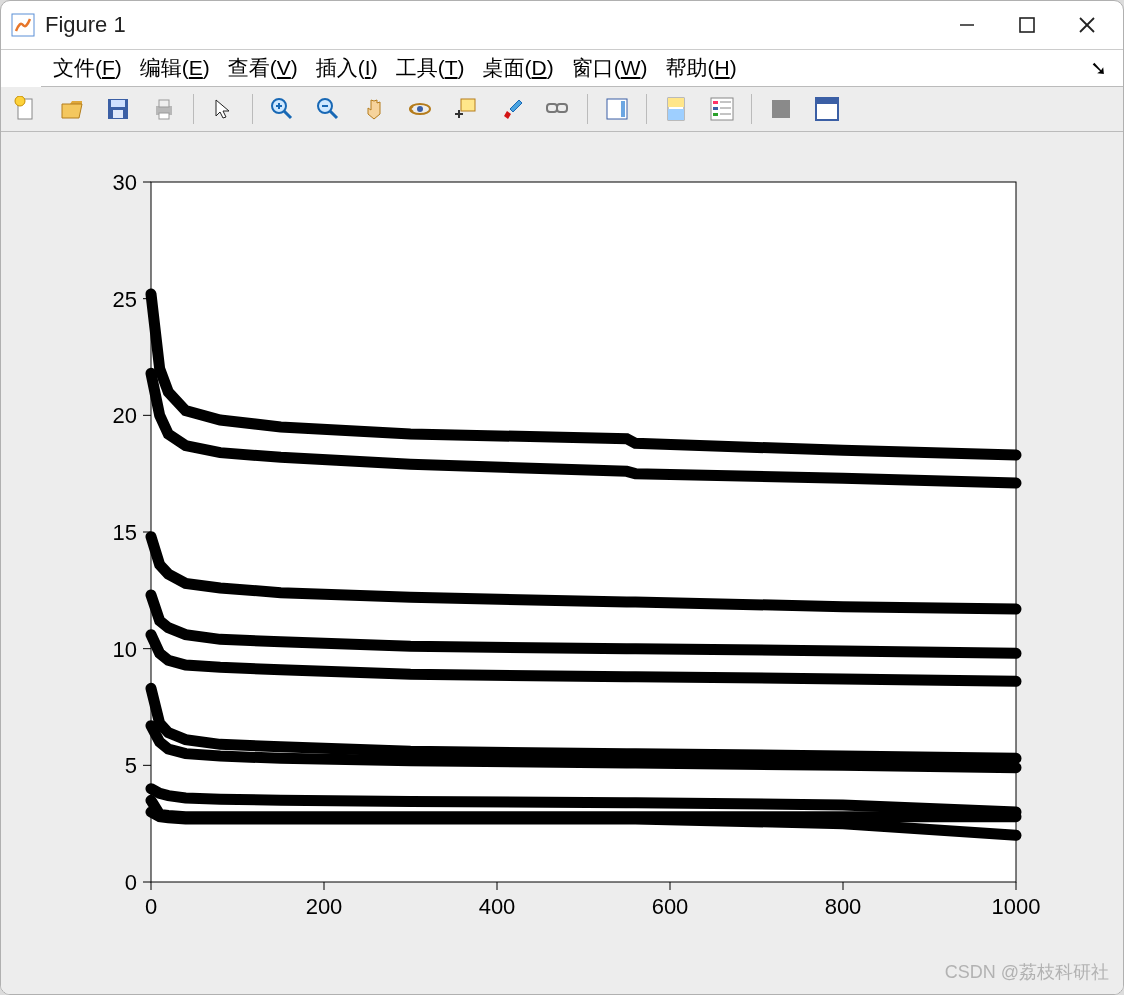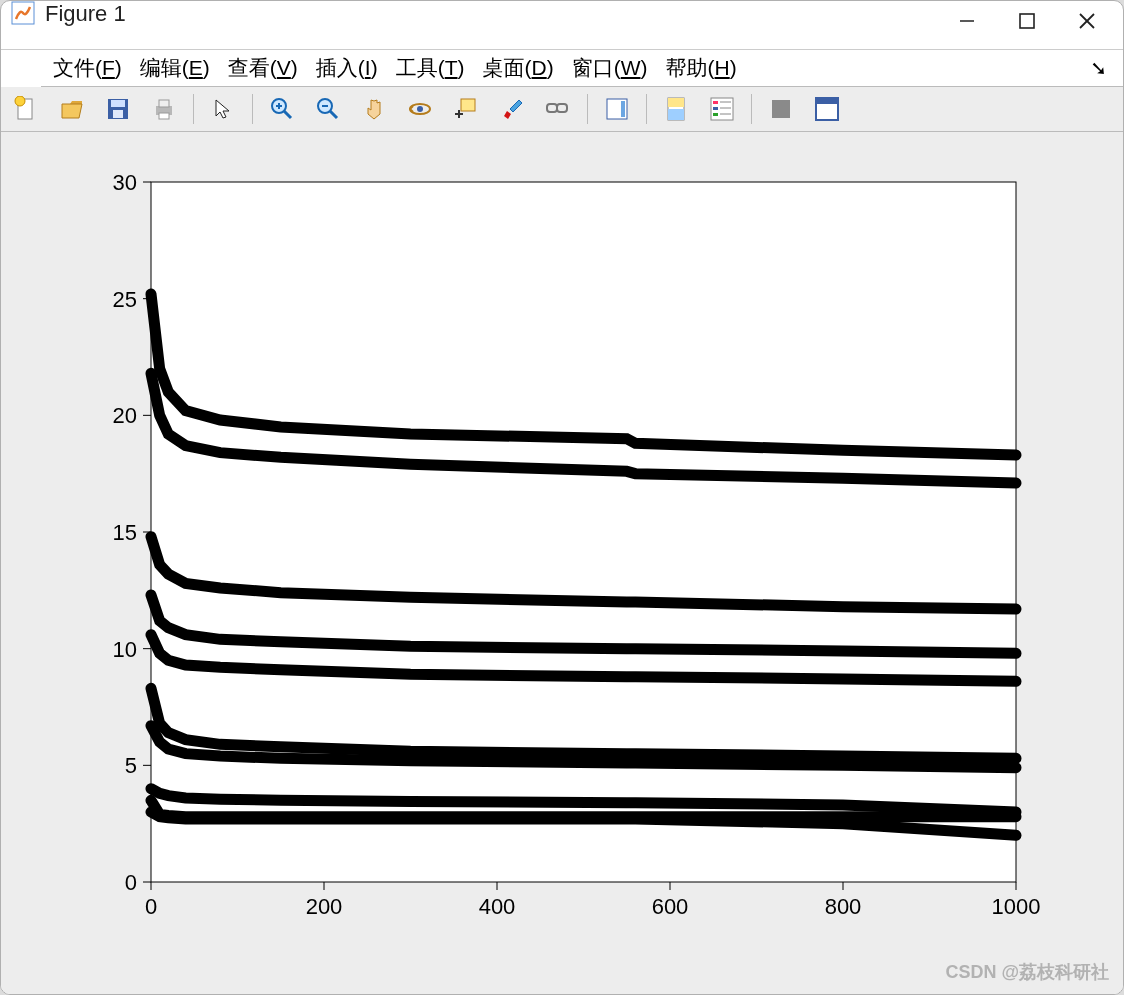--- a/index.html
+++ b/index.html
@@ -1,30 +1,30 @@
 <!DOCTYPE html>
 <html><head>
 <meta charset="utf-8">
 <style>
   html,body{margin:0;padding:0;font-family:"Microsoft YaHei","Segoe UI",sans-serif;background:#dcdcdc;}
   .window{width:1124px;height:995px;background:#fff;border:1px solid #b0b0b0;border-radius:10px;box-sizing:border-box;display:flex;flex-direction:column;overflow:hidden;position:relative;}
-  .titlebar{height:48px;display:flex;padding:0 6px 0 10px;border-bottom:1px solid #ccc;}
+  .titlebar{height:48px;display:flex;align-items:center;padding:0 6px 0 10px;border-bottom:1px solid #ccc;}
   .appicon{width:24px;height:24px;margin-right:10px;}
   .title{font-size:22px;flex:1;color:#222;}
   .winbtns{display:flex;gap:0;}
   .winbtn{width:60px;height:40px;display:flex;align-items:center;justify-content:center;}
   .menubar{display:flex;gap:18px;padding:4px 12px 4px 12px;font-size:21px;color:#000;border-bottom:1px solid #bbb;position:relative;margin-left:40px;}
   .menubar span u{text-decoration:underline;}
   .menubar .arrow{position:absolute;right:16px;top:6px;font-size:20px;}
   .toolbar{display:flex;align-items:center;height:44px;background:#ededed;border-bottom:1px solid #bbb;padding:0 2px;}
   .tbtn{width:36px;height:36px;margin:0 4px;display:flex;align-items:center;justify-content:center;border:1px solid transparent;}
   .sep{width:1px;height:30px;background:#bbb;margin:0 6px;}
   .canvas-area{flex:1;background:#ededed;position:relative;}
   svg.plot{position:absolute;left:0;top:0;}
-  .watermark{position:absolute;right:14px;bottom:10px;color:rgba(120,120,120,.5);font-size:18px;font-weight:bold;}
+  .watermark{position:absolute;right:14px;bottom:10px;color:rgba(120,120,120,.5);font-size:18px;}
 </style>
 </head>
 <body>
 
 <div class="window">
 
   <div class="titlebar">
     <span class="appicon">
       <svg viewBox="0 0 24 24">
           <rect x="1" y="1" width="22" height="22" fill="#fff" stroke="#5a8fd6"></rect>

